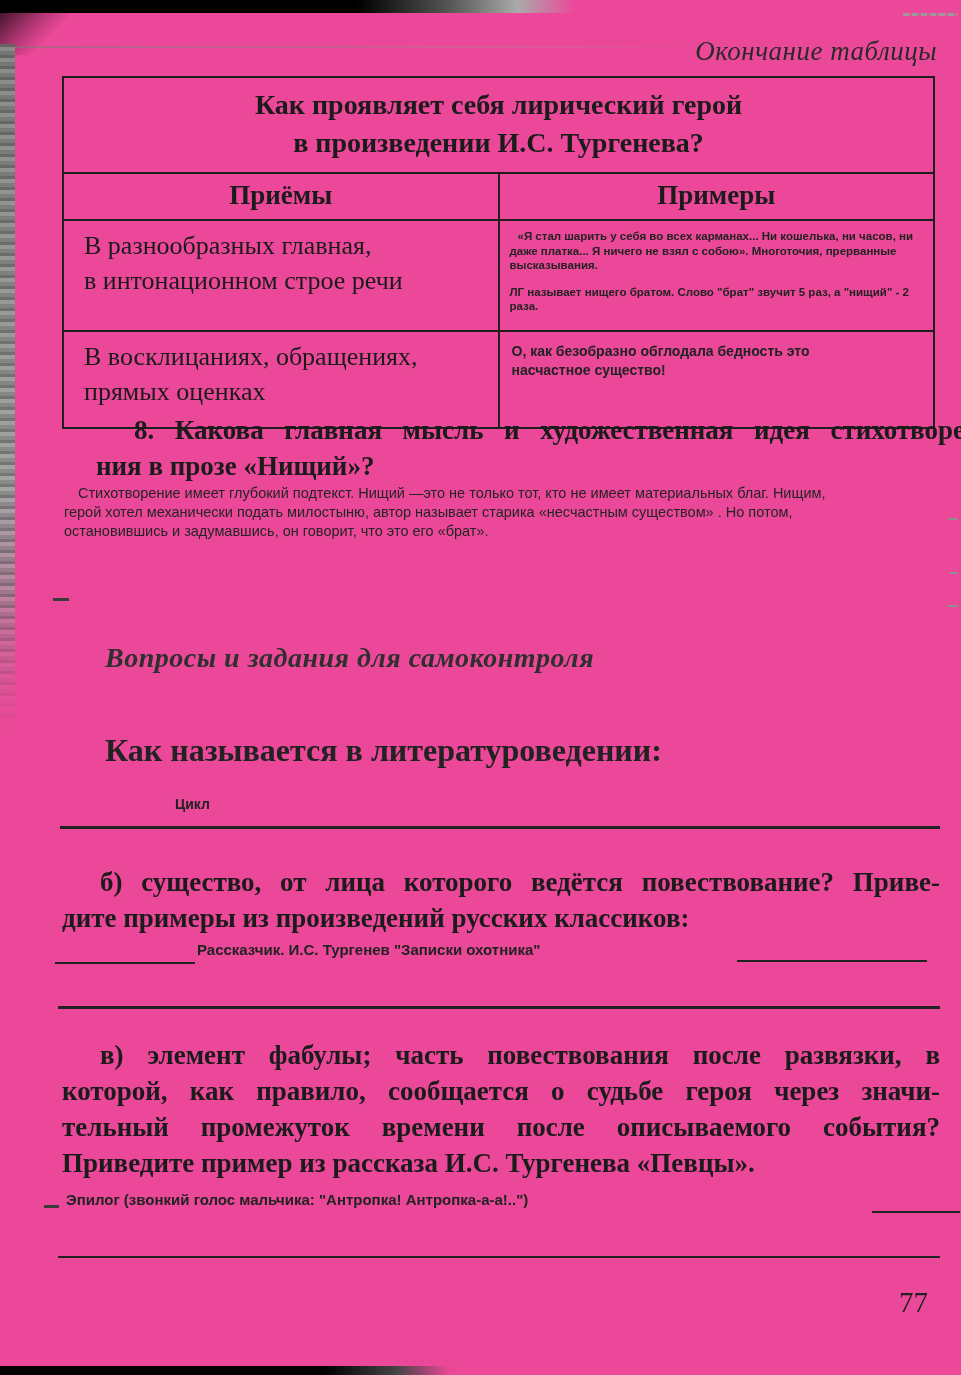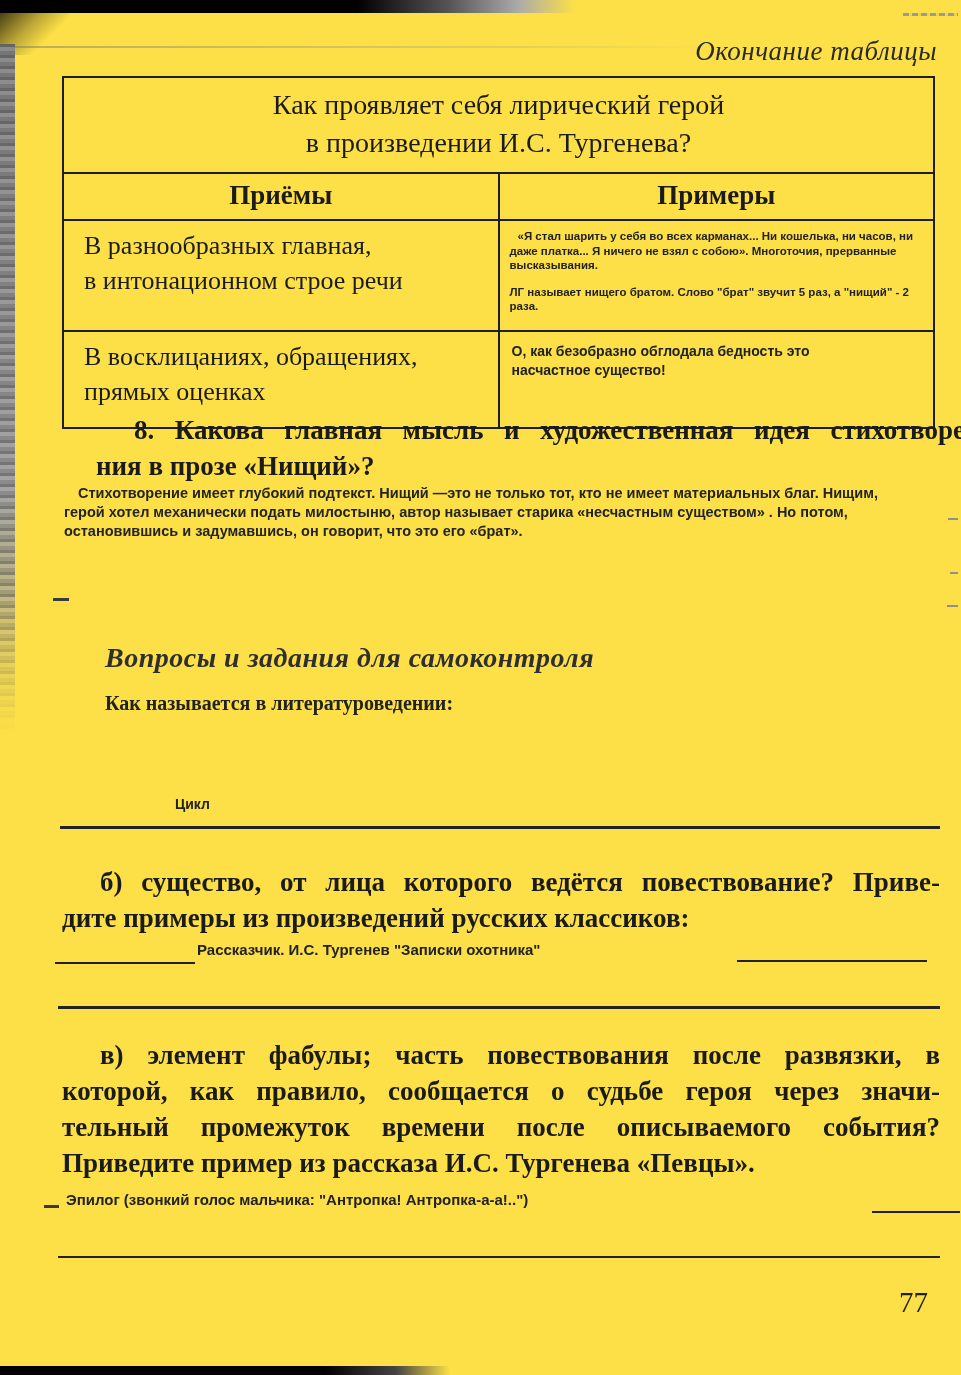--- a/index.html
+++ b/index.html
@@ -1,20 +1,20 @@
 <!DOCTYPE html>
 <html><head>
 <meta charset="utf-8">
 <style>
   html,body{margin:0;padding:0;}
   body{background:#e8e8e8;}
   .page{
     position:relative;
     width:961px;height:1375px;
-    background:#fde047;
+    background:#ec4899;
     font-family:"Liberation Serif", serif;
     color:#1b1b1b;
     overflow:hidden;
     margin:0 auto;
   }
   
   .top-bar{
     position:absolute;left:0;top:0;width:575px;height:13px;
     background:linear-gradient(to right,#000 0%,#000 62%,#555 78%,#aaa 90%,rgba(170,170,170,0) 100%);
   }
@@ -52,21 +52,21 @@
     color:#2a2a2a;
   }
   
   .tbl{
     position:absolute;left:62px;top:76px;width:873px;
     border:2px solid #1e1e1e;
     border-collapse:collapse;table-layout:fixed;
   }
   .tbl td{border:2px solid #1e1e1e;vertical-align:top;}
   .tbl .title-cell{
-    text-align:center;font-weight:normal;font-size:28px;line-height:38px;
+    text-align:center;font-weight:bold;font-size:28px;line-height:38px;
     padding:8px 4px 10px 4px;
   }
   .tbl .col-head{
     text-align:center;font-weight:bold;font-size:27px;
     padding:6px 2px 8px 2px;
     margin-top:42px;
   }
   .c-left{width:443px;}
   .priem{
     font-size:26px;line-height:35px;
@@ -90,32 +90,32 @@
   .q-block{
     position:absolute;left:62px;width:878px;
     font-weight:bold;font-size:27px;line-height:36px;
   }
   .jline{display:block;text-align:justify;text-align-last:justify;white-space:normal;}
   .lline{display:block;text-align:left;}
   .indent .jline:first-child,.indent .lline:first-child{text-indent:38px;}
   .ans-par{
     position:absolute;left:64px;width:864px;
     font-family:"Liberation Sans", sans-serif;
-    font-size:14.5px;line-height:19px;font-weight:bold;color:#242424;
+    font-size:14.5px;line-height:19px;font-weight:normal;color:#242424;
   }
   .ans-par span{display:block;}
   .ans-par span:first-child{text-indent:14px;}
   .sc-head{
     position:absolute;left:105px;
     font-weight:bold;font-style:italic;font-size:28px;color:#2f2f2f;
     letter-spacing:.5px;
   }
   .sc-sub{
     position:absolute;left:105px;
-    font-weight:bold;font-size:20px;color:#222;
+    font-weight:bold;font-size:32px;color:#222;margin-top:40px;
   }
   .hand-ans{
     position:absolute;
     font-family:"Liberation Sans", sans-serif;
     font-weight:bold;color:#222;
   }
   .rule{position:absolute;background:#222;}
   .page-num{
     position:absolute;left:899px;top:1286px;
     font-size:29px;color:#222;

